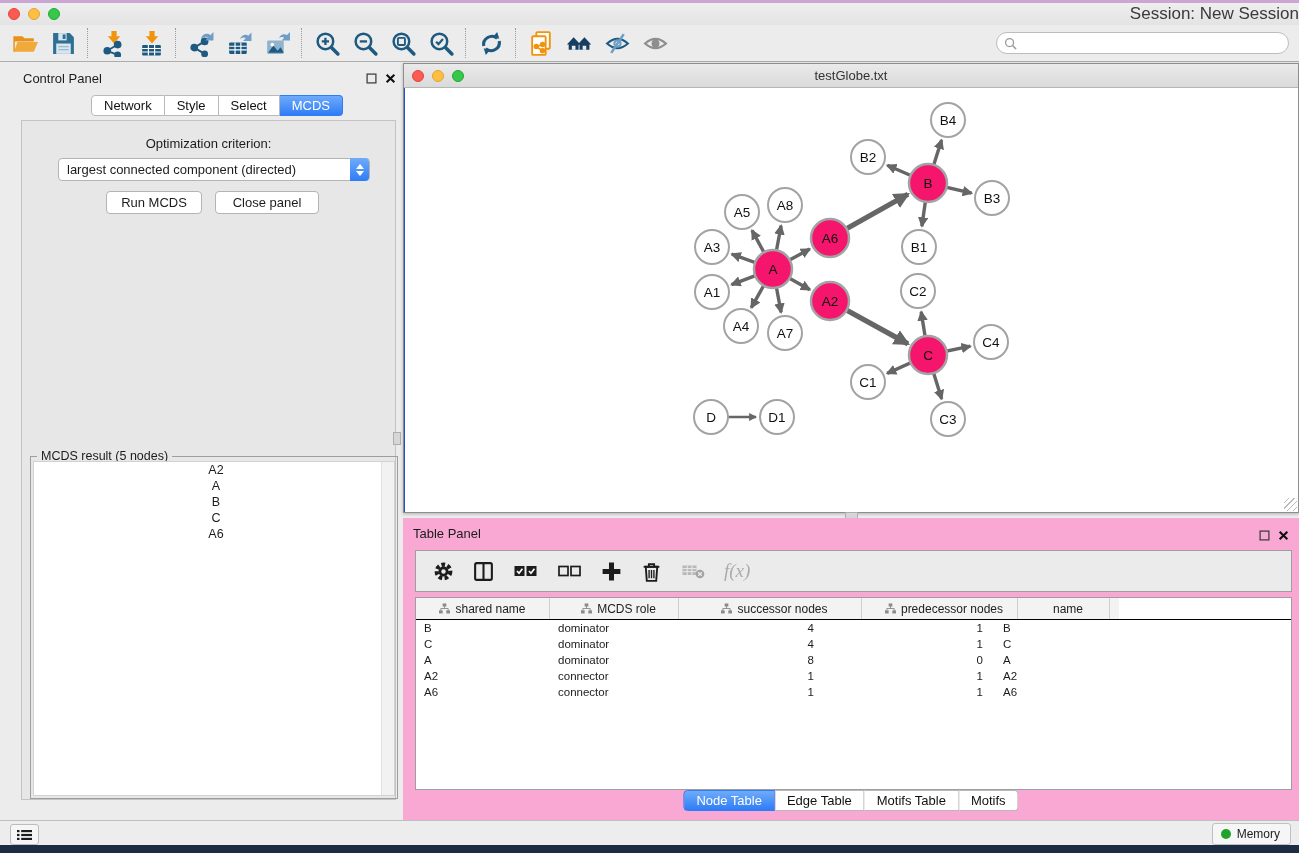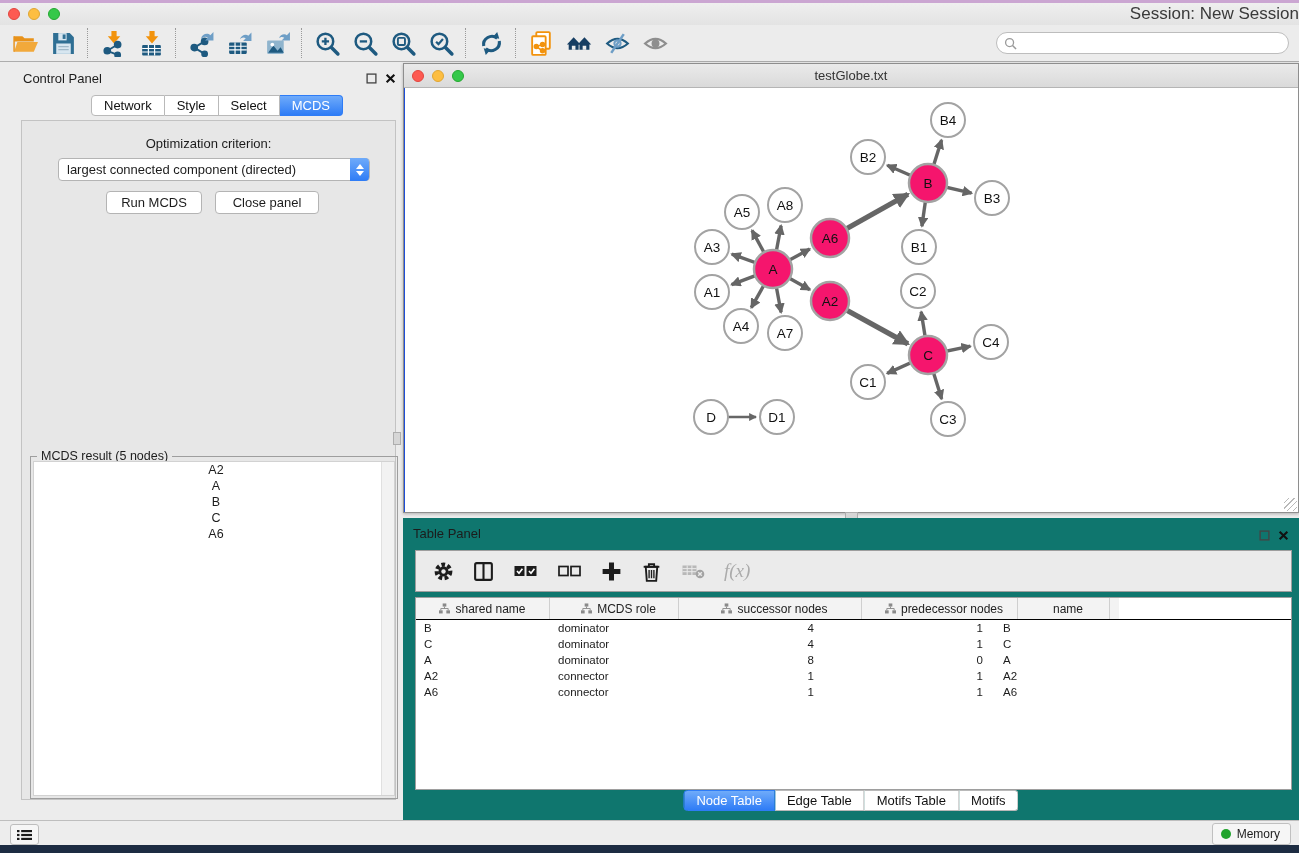--- a/index.html
+++ b/index.html
@@ -70,21 +70,21 @@
   #net-title{position:absolute;left:0;top:0;width:100%;height:24px;line-height:24px;text-align:center;
              font-size:13px;color:#333;}
   #net-canvas{position:absolute;left:1px;top:24px;width:893px;height:424px;background:#fff;}
   #graph-svg{position:absolute;left:0;top:0;}
   #net-resize{position:absolute;right:1px;bottom:1px;width:13px;height:13px;
      background:repeating-linear-gradient(135deg,transparent 0 3px,#B9B9B9 3px 4px);}
   .grip{position:absolute;background:#D6D6D6;border:1px solid #ADADAD;box-sizing:border-box;}
   #v-grip{left:393px;top:432px;width:8px;height:13px;}
   #h-grip{left:845px;top:512px;width:13px;height:7px;}
   
-  #table-panel{position:absolute;left:403px;top:518px;width:896px;height:302px;background:#0f766e;}
+  #table-panel{position:absolute;left:403px;top:518px;width:896px;height:302px;background:#f9a8d4;}
   #tp-icons{right:10px;top:12px;}
   #tp-toolbar{position:absolute;left:12px;top:32px;width:877px;height:42px;background:#EBEBEB;
               border:1px solid #9E9E9E;box-sizing:border-box;display:flex;align-items:center;gap:17px;padding-left:16px;}
   .tpbtn{display:flex;align-items:center;justify-content:center;}
   #fx-label{font-family:"Liberation Serif","DejaVu Serif",serif;font-style:italic;font-size:19px;color:#ABABAB;}
   #tp-table{position:absolute;left:12px;top:79px;width:877px;height:193px;background:#fff;
             border:1px solid #9E9E9E;box-sizing:border-box;overflow:hidden;}
   #tbl-head{display:flex;height:21px;background:#F3F3F3;border-bottom:1px solid #000000;gap:9px;}
   .hcell{display:flex;align-items:center;justify-content:center;gap:5px;font-size:12px;color:#222;
          border-right:1px solid #CFCFCF;box-sizing:border-box;height:21px;}

